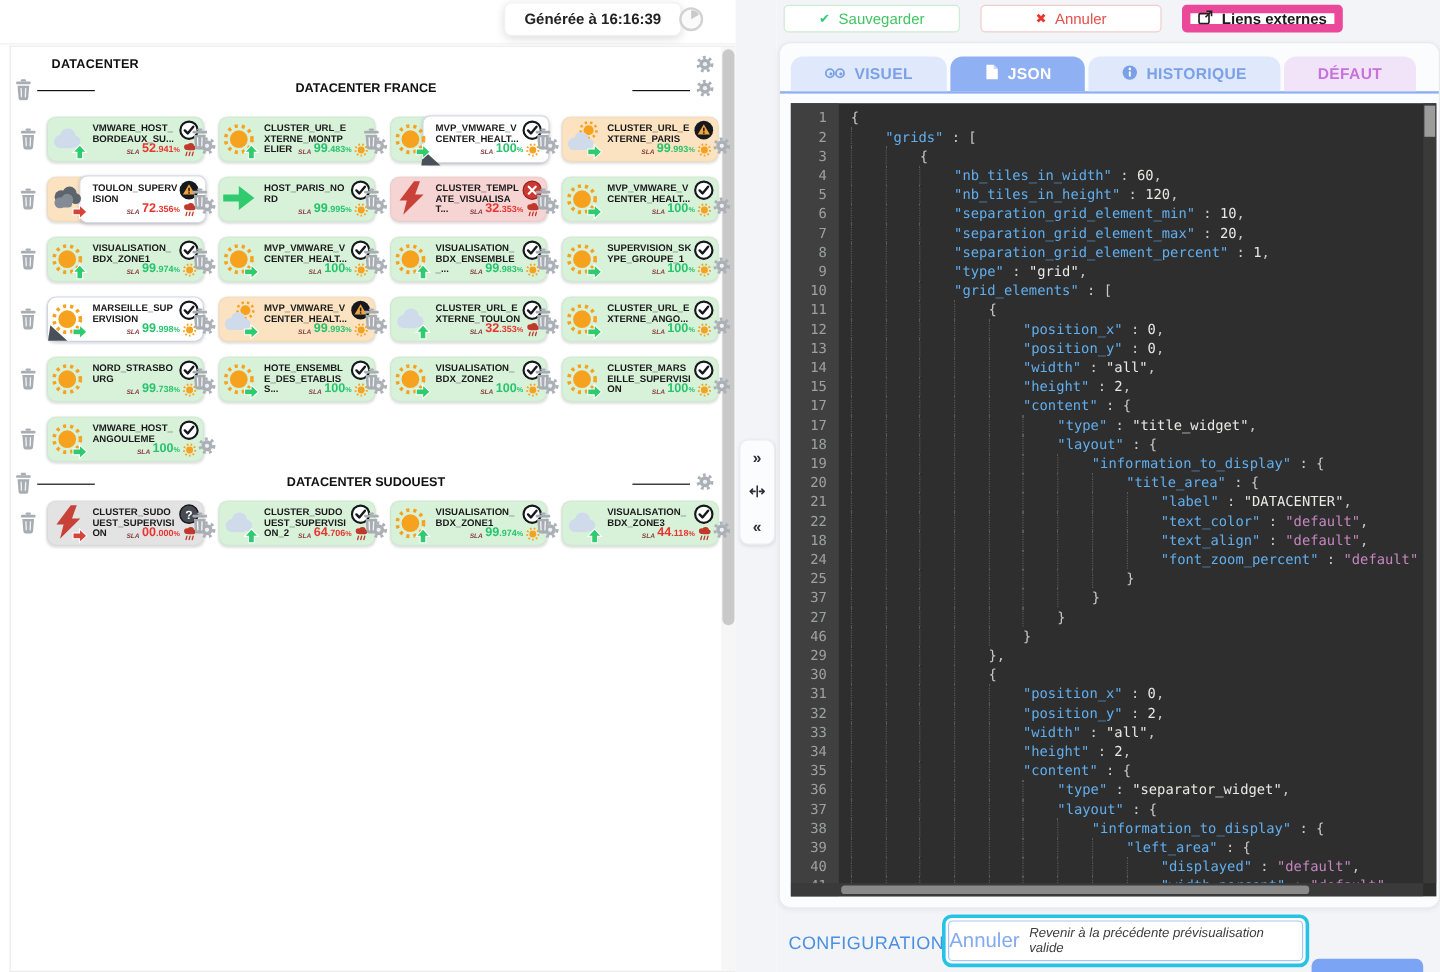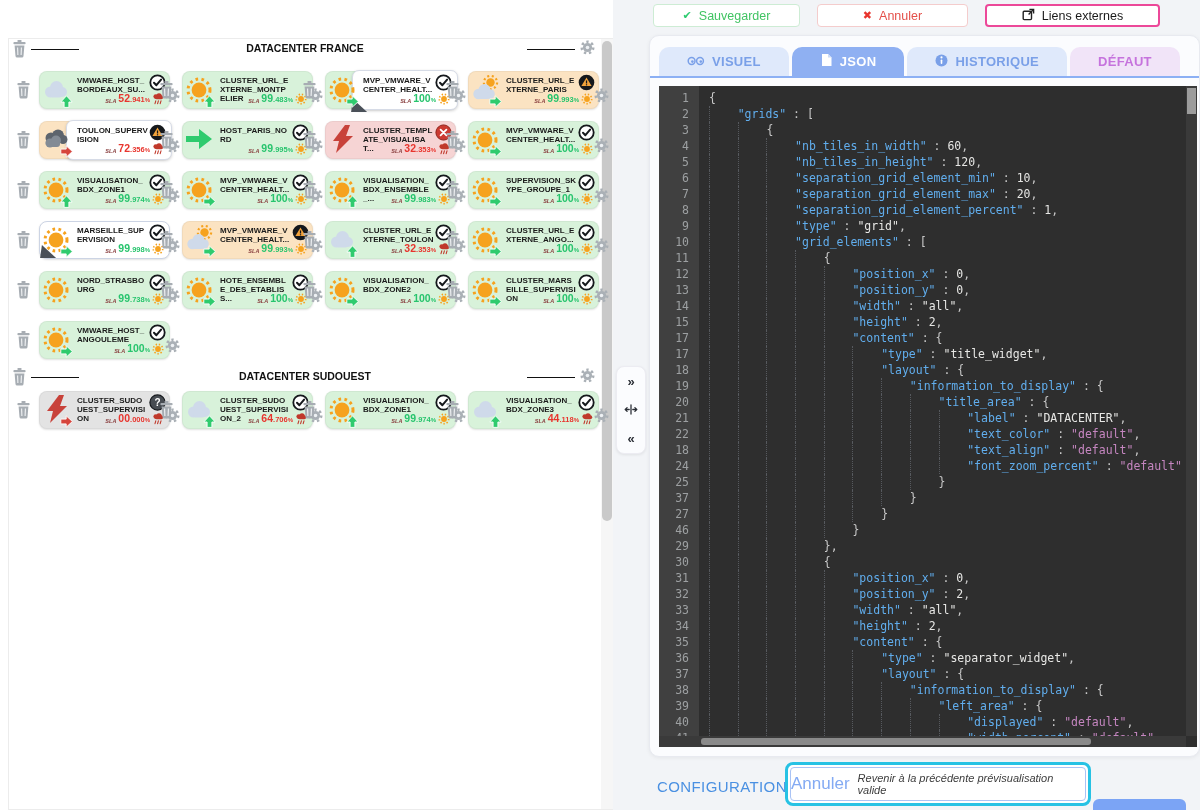--- a/index.html
+++ b/index.html
@@ -65,21 +65,21 @@
            align-items:center;justify-content:space-between;padding:8px 0;box-sizing:border-box;}
   .div-btn{font-size:13px;font-weight:bold;color:#2b2f36;line-height:13px;}
 
   
   .right-region{position:absolute;left:647px;top:0;width:553px;height:810px;background:#f2f4f7;}
   .action-row{position:absolute;left:6px;top:4px;display:flex;gap:17px;}
   .act-btn{height:23px;border-radius:4px;background:#fff;display:flex;align-items:center;justify-content:center;
            gap:7px;font-size:12.5px;box-sizing:border-box;}
   .act-save{width:147px;border:1px solid #cdecd4;color:#41c463;}
   .act-cancel{width:151px;border:1px solid #f4cccc;color:#e4504a;}
-  .act-links{width:175px;border:2px solid #ec4899;color:#1a1a1a;font-weight:normal;}
+  .act-links{width:134px;border:7px solid #ec4899;color:#1a1a1a;font-weight:bold;}
   .act-ic{font-size:11px;}
 
   .editor-card{position:absolute;left:2px;top:35px;width:551px;height:722px;background:#fbfcfe;border:1px solid #e8eaf0;
                border-radius:10px;box-shadow:0 1px 4px rgba(0,0,0,.06);box-sizing:border-box;}
   .tab-bar{position:absolute;left:0;right:0;top:0;height:40px;display:flex;align-items:flex-end;padding:0 0 0 9px;
            border-bottom:2px solid #8cb0f4;}
   .tab{height:29px;border-radius:10px 10px 0 0;display:flex;align-items:center;justify-content:center;gap:7px;
        font-size:13px;font-weight:bold;letter-spacing:.3px;padding:0 28px;margin-right:3px;}
   .tab-blue{background:#dfe9fb;color:#7aa0e8;}
   .tab-active{background:#8fb0f2;color:#fff;}
@@ -108,23 +108,40 @@
   .annul-main{font-size:17px;color:#83aaf3;}
   .annul-hint{font-size:11px;font-style:italic;color:#3c3c3c;}
   .preview-btn{position:absolute;right:14px;top:6px;width:93px;height:40px;background:#7ba4f5;border-radius:6px;
                color:#fff;font-size:14px;display:flex;align-items:center;justify-content:center;margin-top:35px;}
 </style>
 </head>
 <body>
 
 <div class="screen" data-interactable="false">
 
+  <div class="top-strip" data-interactable="false">
+    <div class="gen-chip" data-interactable="false">
+      <span data-interactable="false">Générée à 16:16:39</span>
+    </div>
+    <span class="timer-wrap" id="timer-icon-slot" data-interactable="false"><svg data-interactable="false" width="22" height="22" viewBox="0 0 22 22">
+          <circle cx="11" cy="11" r="9" fill="#fafafa" stroke="#d2d2d2" stroke-width="2"></circle>
+          <path d="M11 11V3.6A7.4 7.4 0 0 1 17.4 7.3z" fill="#c9c9c9"></path>
+        </svg></span>
+  </div>
 
   <div class="preview-panel" data-interactable="false">
     <div id="preview-content" data-interactable="false">
+        <div class="pv-title-row" data-interactable="false">
+          <span class="pv-title" data-interactable="false">DATACENTER</span>
+          <span class="row-gear"><svg data-interactable="true" width="15" height="15" viewBox="0 0 15 15">
+              <circle cx="7.5" cy="7.5" r="4.6" fill="#aab0b6"></circle>
+              <circle cx="7.5" cy="7.5" r="5.7" fill="none" stroke="#aab0b6" stroke-width="2.6" stroke-dasharray="2.3 2.7"></circle>
+              <circle cx="7.5" cy="7.5" r="1.8" fill="#eef1f4"></circle>
+            </svg></span>
+        </div>
         <div class="pv-sep" data-interactable="false">
           <span class="row-trash"><svg data-interactable="true" width="17" height="19" viewBox="0 0 17 19">
               <g fill="#a7adb3">
                 <rect x="2.4" y="3" width="12.2" height="2.2" rx="1"></rect>
                 <rect x="6.3" y="1" width="4.4" height="2" rx="1"></rect>
                 <path d="M3.6 6.4h9.8l-.9 10.6a1.6 1.6 0 0 1-1.6 1.5H6.1a1.6 1.6 0 0 1-1.6-1.5z"></path>
               </g>
               <g stroke="#f2f4f6" stroke-width="1.1">
                 <line x1="6.6" y1="8.4" x2="6.9" y2="16"></line>
                 <line x1="10.4" y1="8.4" x2="10.1" y2="16"></line>

